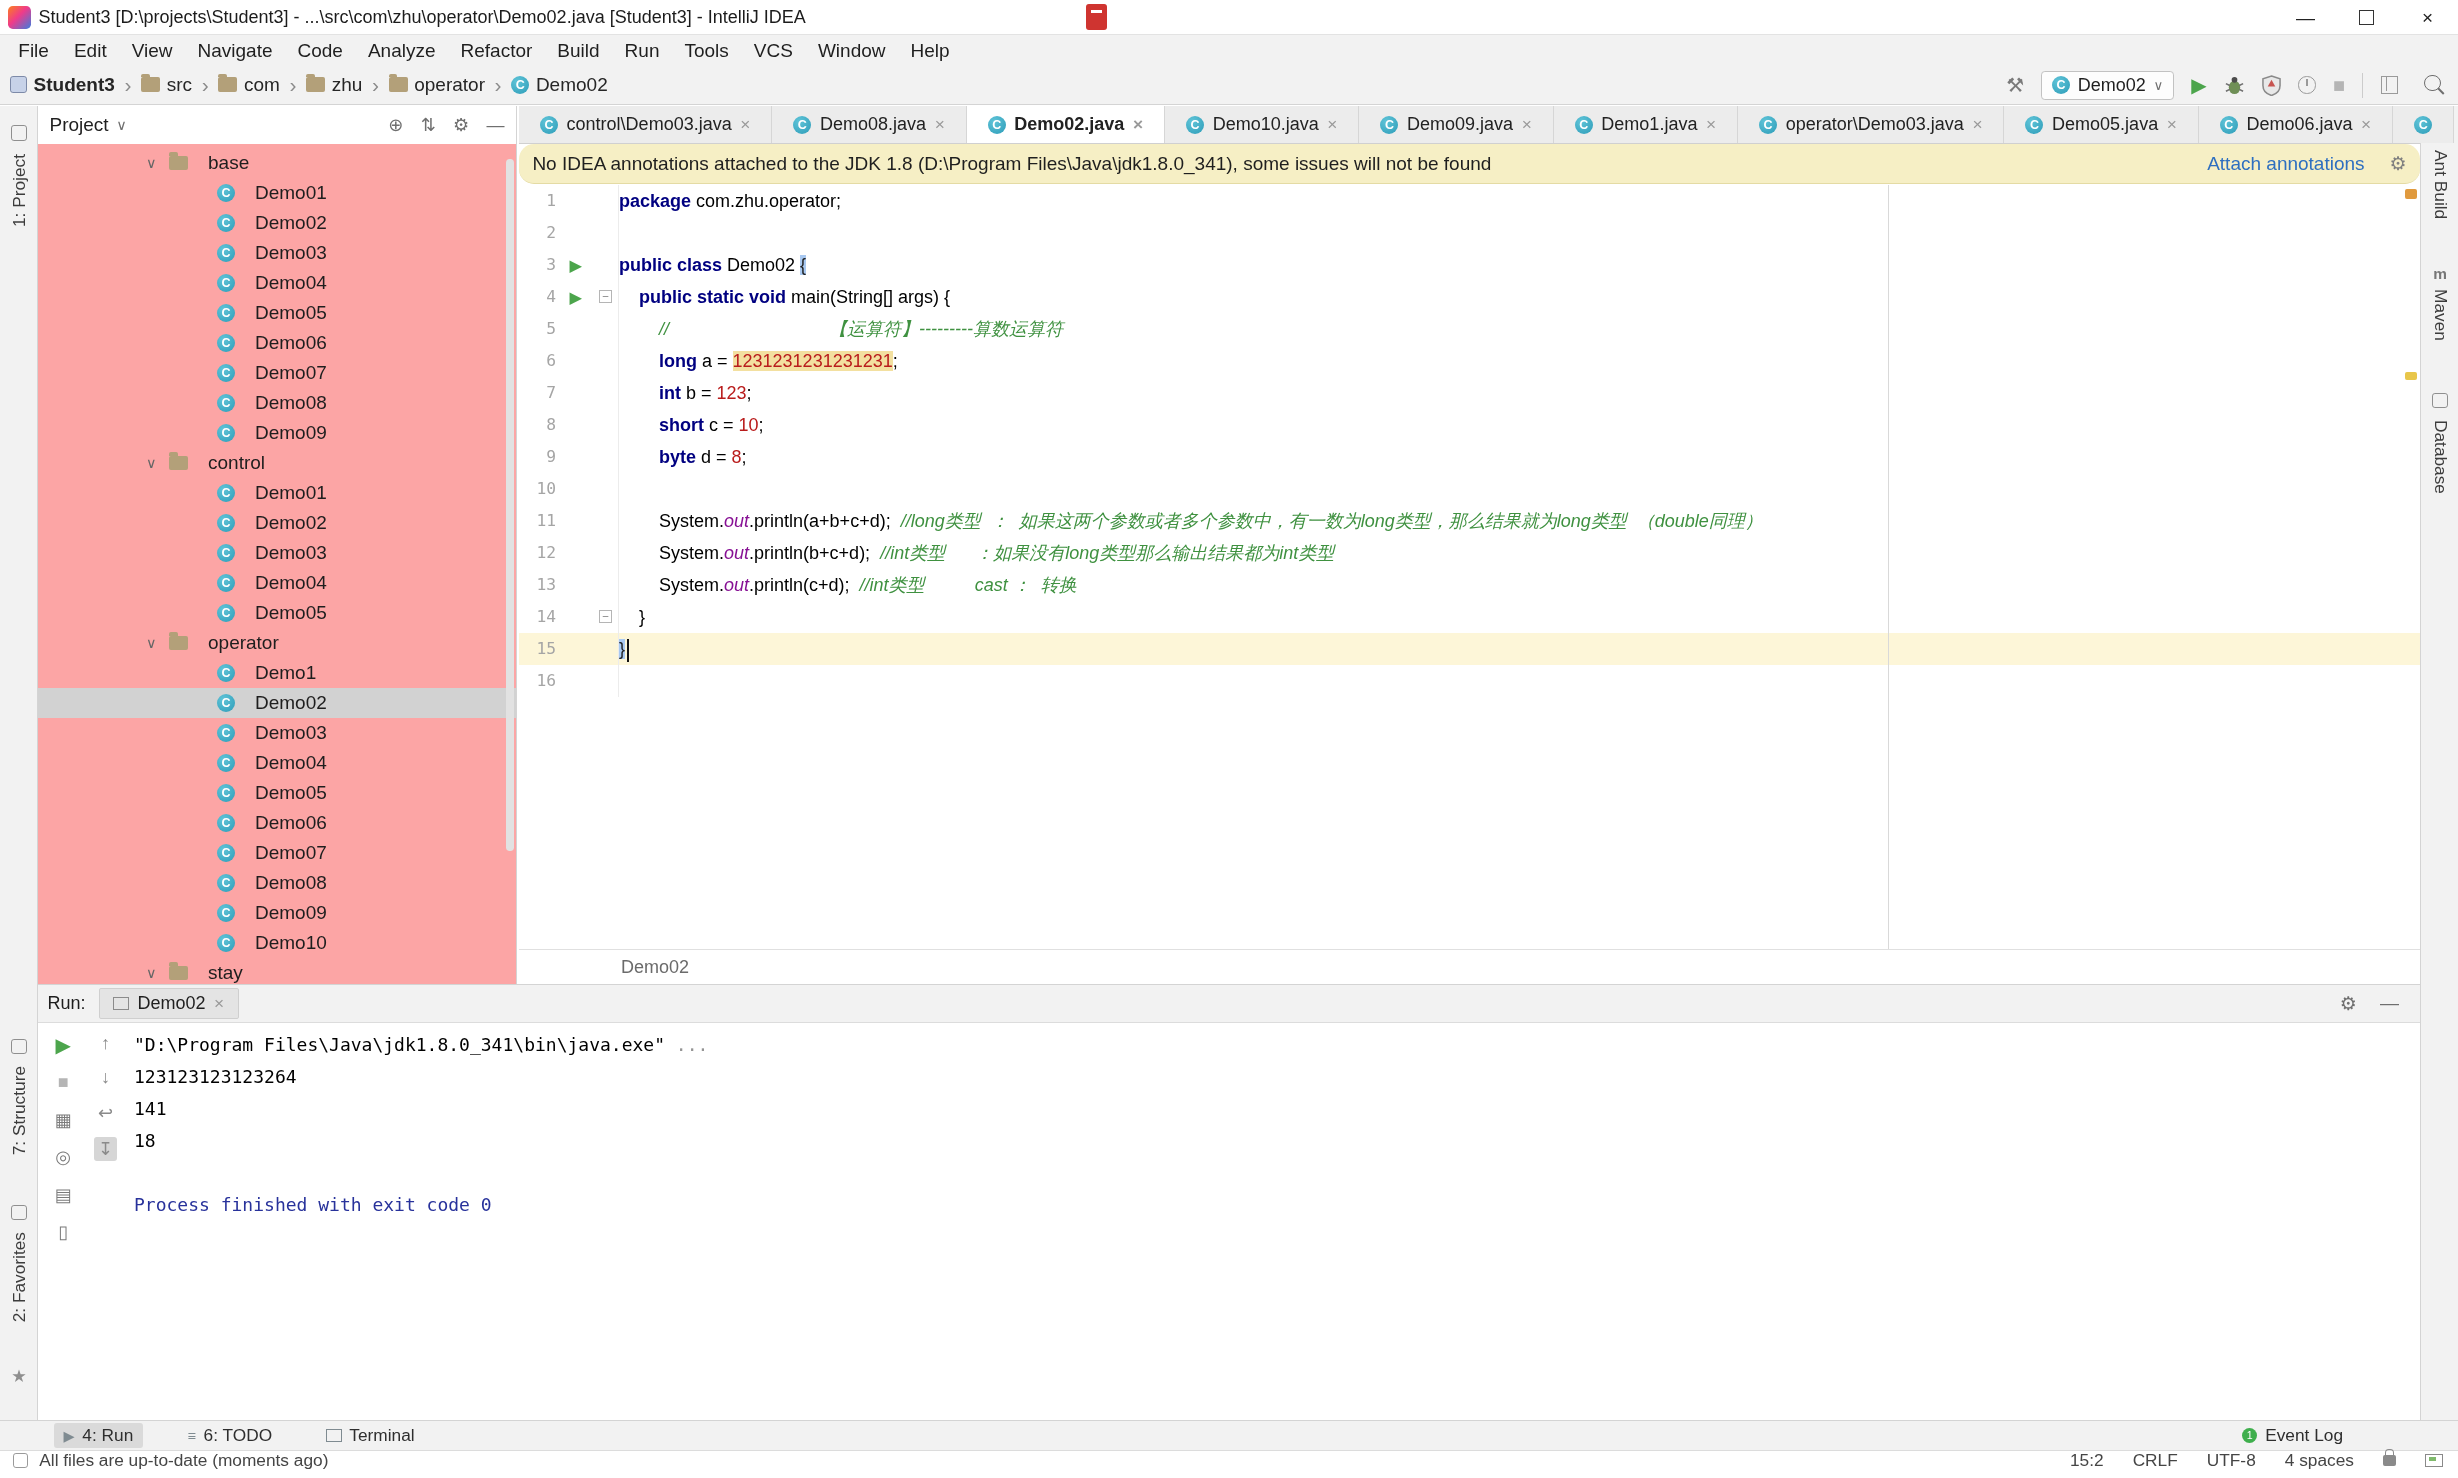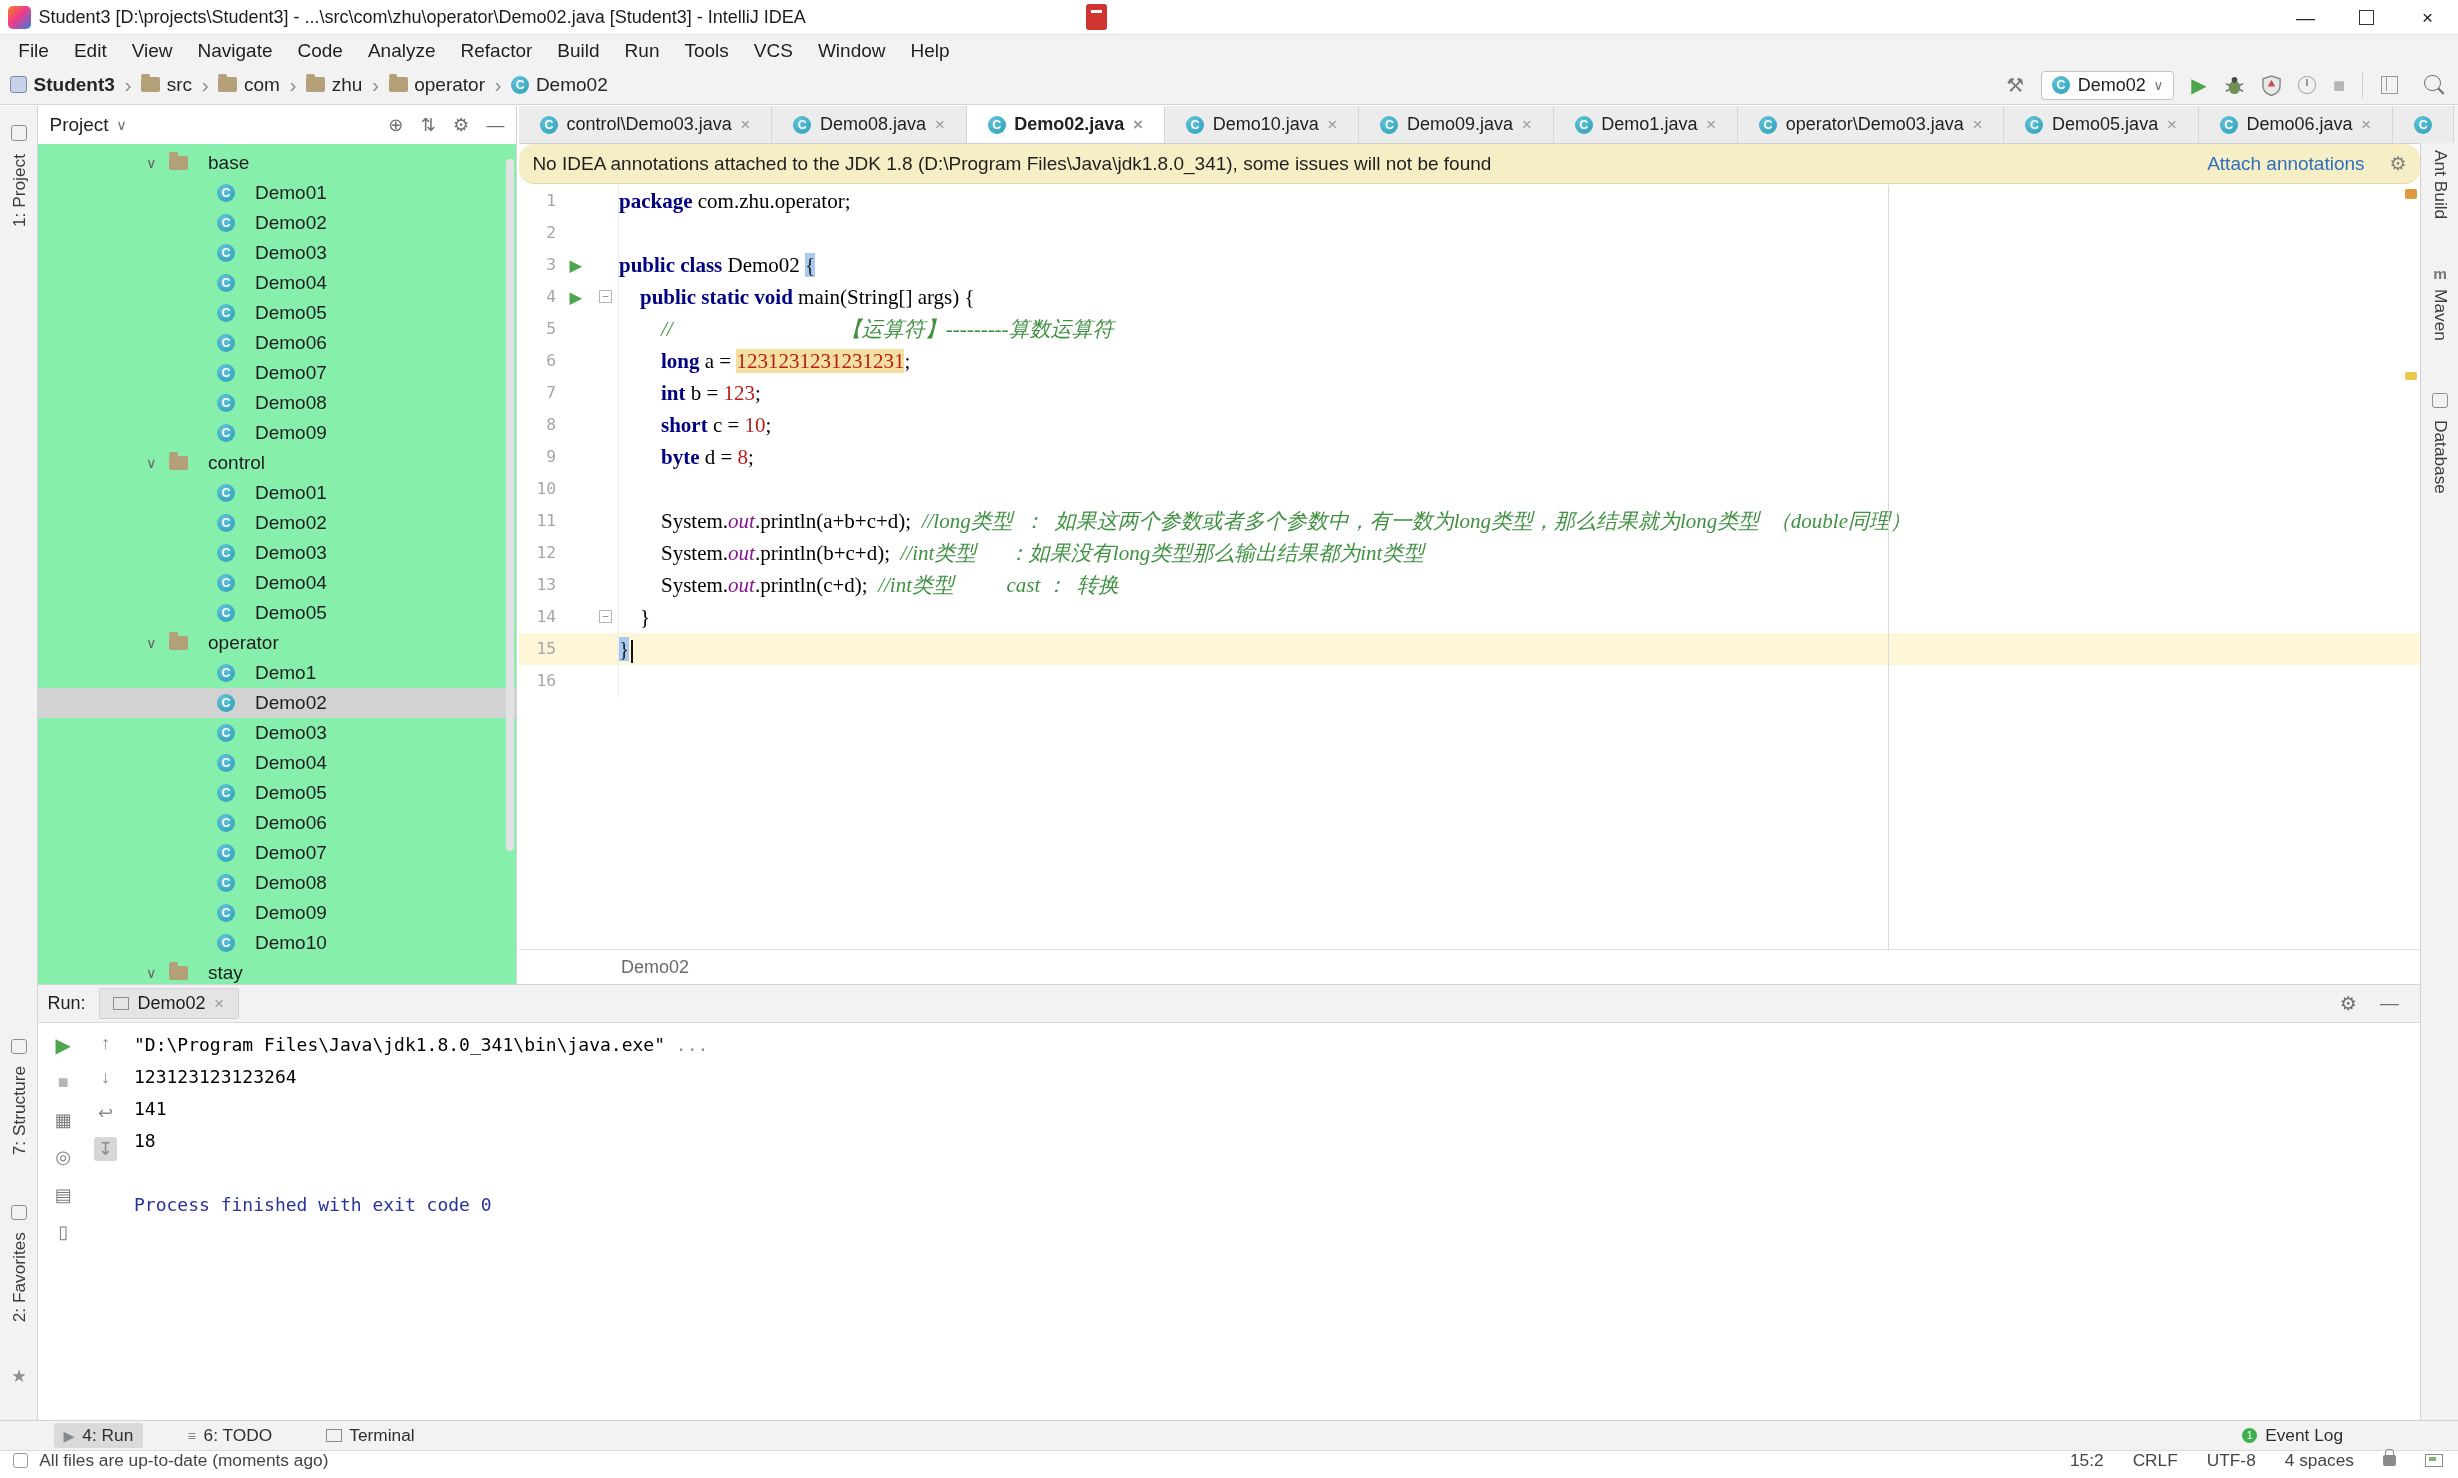--- a/index.html
+++ b/index.html
@@ -52,21 +52,21 @@
   .vtextL { writing-mode:vertical-rl; transform:rotate(180deg); font-size:17.3px; color:#3c3c3c; }
   .vtextR { writing-mode:vertical-rl; font-size:17.3px; color:#3c3c3c; }
   .stripe-ico { width:15.4px; height:15.4px; border:1.9px solid #8f8f8f; border-radius:2.9px; display:block; margin:5.8px auto; }
   #lstripe-top { position:absolute; top:13.4px; left:0; width:38px; display:flex; flex-direction:column; align-items:center; gap:7.7px; }
   #lstripe-bot { position:absolute; bottom:33px; left:0; width:38px; display:flex; flex-direction:column; align-items:center; gap:44px; }
   #rstripe-in { position:absolute; top:11.5px; left:0; width:38px; display:flex; flex-direction:column; align-items:center; gap:46px; }
   .stripe-item { display:flex; flex-direction:column; align-items:center; gap:5.8px; }
   .star { color:#8f8f8f; font-size:17.3px; }
 
   
-  #pp { position:absolute; left:38px; top:106px; width:479px; height:878px; background:#86efac; border-right:1px solid #d4d4d4; }
+  #pp { position:absolute; left:38px; top:106px; width:479px; height:878px; background:#fca5a5; border-right:1px solid #d4d4d4; }
   #phead { height:38px; display:flex; align-items:center; padding:0 11.5px; font-size:19px; background:#fff; }
   #phead .chev { color:#6f6f6f; margin-left:7.7px; font-size:14.4px; }
   #ph-icons { margin-left:auto; display:flex; gap:17.3px; color:#6f6f6f; font-size:18px; align-items:center; }
   #ptree { position:absolute; top:42px; left:0; right:0; bottom:0; overflow:hidden; }
   .trow { height:30px; display:flex; align-items:center; font-size:19px; color:#1e1e1e; }
   .trow.pkg { padding-left:108px; }
   .trow.cls { padding-left:179px; }
   .trow.sel { background:#d2d2d2; }
   .tchev { width:23px; color:#666; font-size:14.4px; }
   .tlabel { margin-left:20px; }
@@ -83,21 +83,21 @@
   #notif-link { margin-left:auto; color:#2e6fc0; margin-right:25px; }
   #notif-gear { color:#7f7f7f; font-size:19px; }
 
   #editor { position:absolute; top:79px; left:0; right:0; bottom:35px; background:#fff; overflow:hidden; }
   .ed-row { display:flex; height:32px; line-height:32px; }
   .ed-row.cur { background:#fdf6d8; }
   .g-num { width:37px; text-align:right; color:#a5a5a5; font-size:16.3px; font-family:"DejaVu Sans Mono",monospace; flex:0 0 auto; }
   .g-mark { width:63px; position:relative; flex:0 0 auto; border-right:1px solid #ececec; }
   .run-arrow { position:absolute; left:13.4px; top:0; color:#4ca54c; font-size:16.3px; }
   .fold-box { position:absolute; right:5.8px; top:8.6px; width:13.4px; height:13.4px; border:1px solid #b5b5b5; color:#808080; font-size:11.5px; line-height:10.6px; text-align:center; background:#fff; }
-  .code { white-space:pre; font-family:Liberation Serif, serif; font-size:21px; }
+  .code { white-space:pre; font-family:Liberation Sans, sans-serif; font-size:18px; }
   .pl { color:#000; }
   .kw { color:#000080; font-weight:bold; }
   .num { color:#b91c1c; }
   .cmt { color:#3f9140; font-style:italic; }
   .fld { color:#871094; font-style:italic; }
   .brace { background:#a9c9f1; }
   .hl { background:#f3e0a0; }
   .caret { display:inline-block; width:1.9px; height:23px; background:#111; vertical-align:middle; margin-left:1.9px; }
   #marginline { position:absolute; left:1369px; top:0; bottom:0; width:1px; background:#d9d9d9; }
   .smark { position:absolute; right:2.9px; width:12.5px; border-radius:1.9px; }

